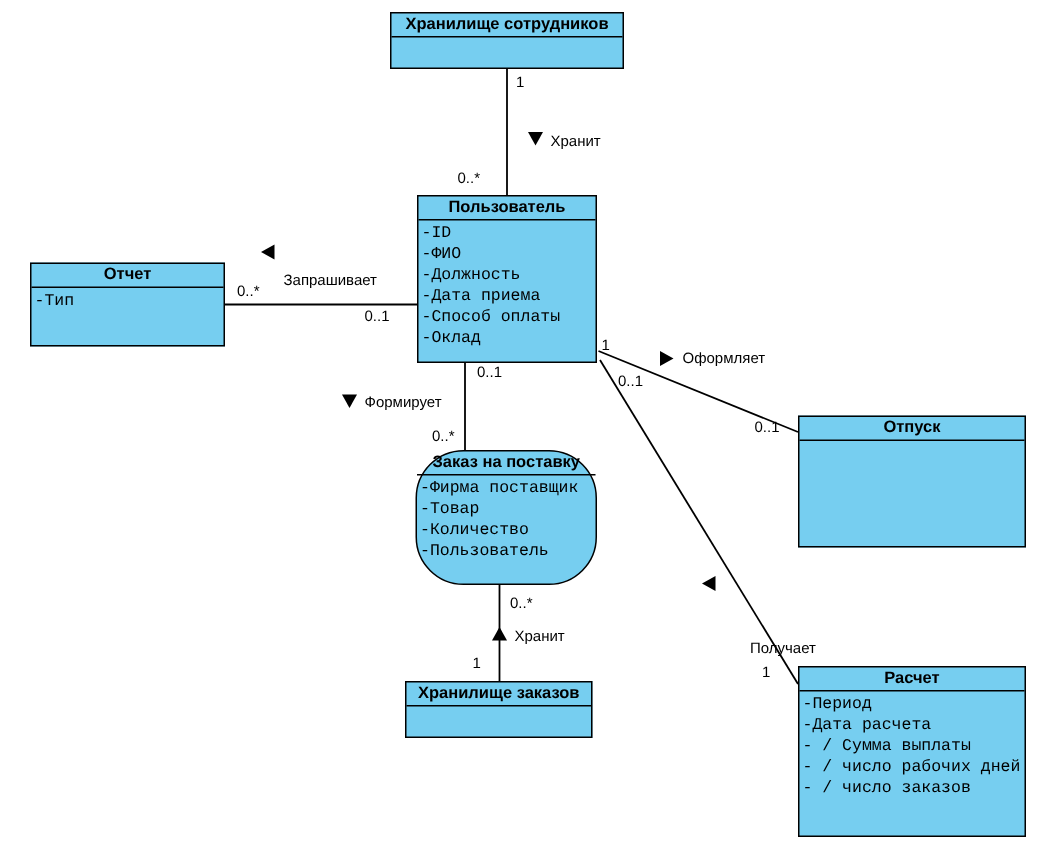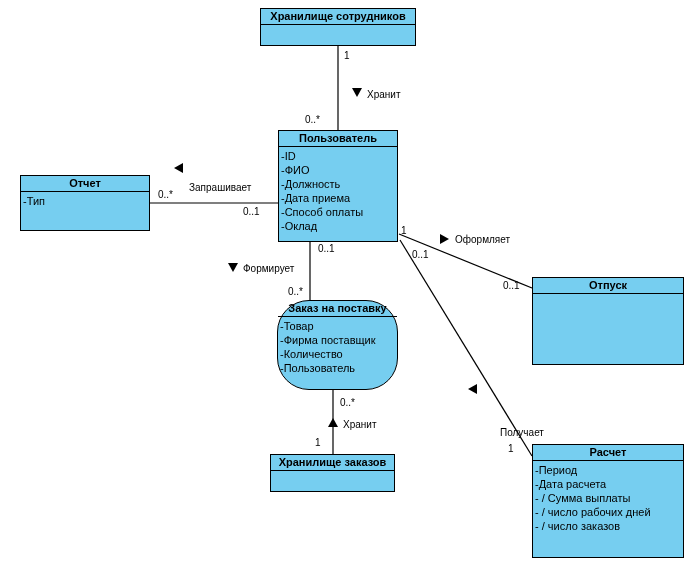--- a/index.html
+++ b/index.html
@@ -46,20 +46,21 @@
   }
   .uml-attrs {
     box-sizing: border-box;
     padding: 2px 0 0 2px;
   }
   .uml-attr {
     font-size: 11px;
     line-height: 14px;
     color: #000000;
     white-space: nowrap;
+    font-family: Liberation Mono, monospace;
   }
   .edge-label {
     position: absolute;
     font-size: 10px;
     line-height: 11px;
     color: #000000;
     white-space: nowrap;
     z-index: 4;
   }
   .mult-label {
@@ -137,22 +138,22 @@
   <div class="uml-class" style="left:20px; top:175px; width:130px; height:56px;">
     <div class="uml-title">Отчет</div>
     <div class="uml-attrs">
       <div class="uml-attr">-Тип</div>
     </div>
   </div>
 
   <div class="uml-class" style="left:277px; top:300px; width:121px; height:90px;border-radius:32px;">
     <div class="uml-title">Заказ на поставку</div>
     <div class="uml-attrs">
+      <div class="uml-attr">-Фирма поставщик</div>
       <div class="uml-attr">-Товар</div>
-      <div class="uml-attr">-Фирма поставщик</div>
       <div class="uml-attr">-Количество</div>
       <div class="uml-attr">-Пользователь</div>
     </div>
   </div>
 
   <div class="uml-class" style="left:532px; top:277px; width:152px; height:88px;">
     <div class="uml-title">Отпуск</div>
   </div>
 
   <div class="uml-class" style="left:532px; top:444px; width:152px; height:114px;">

